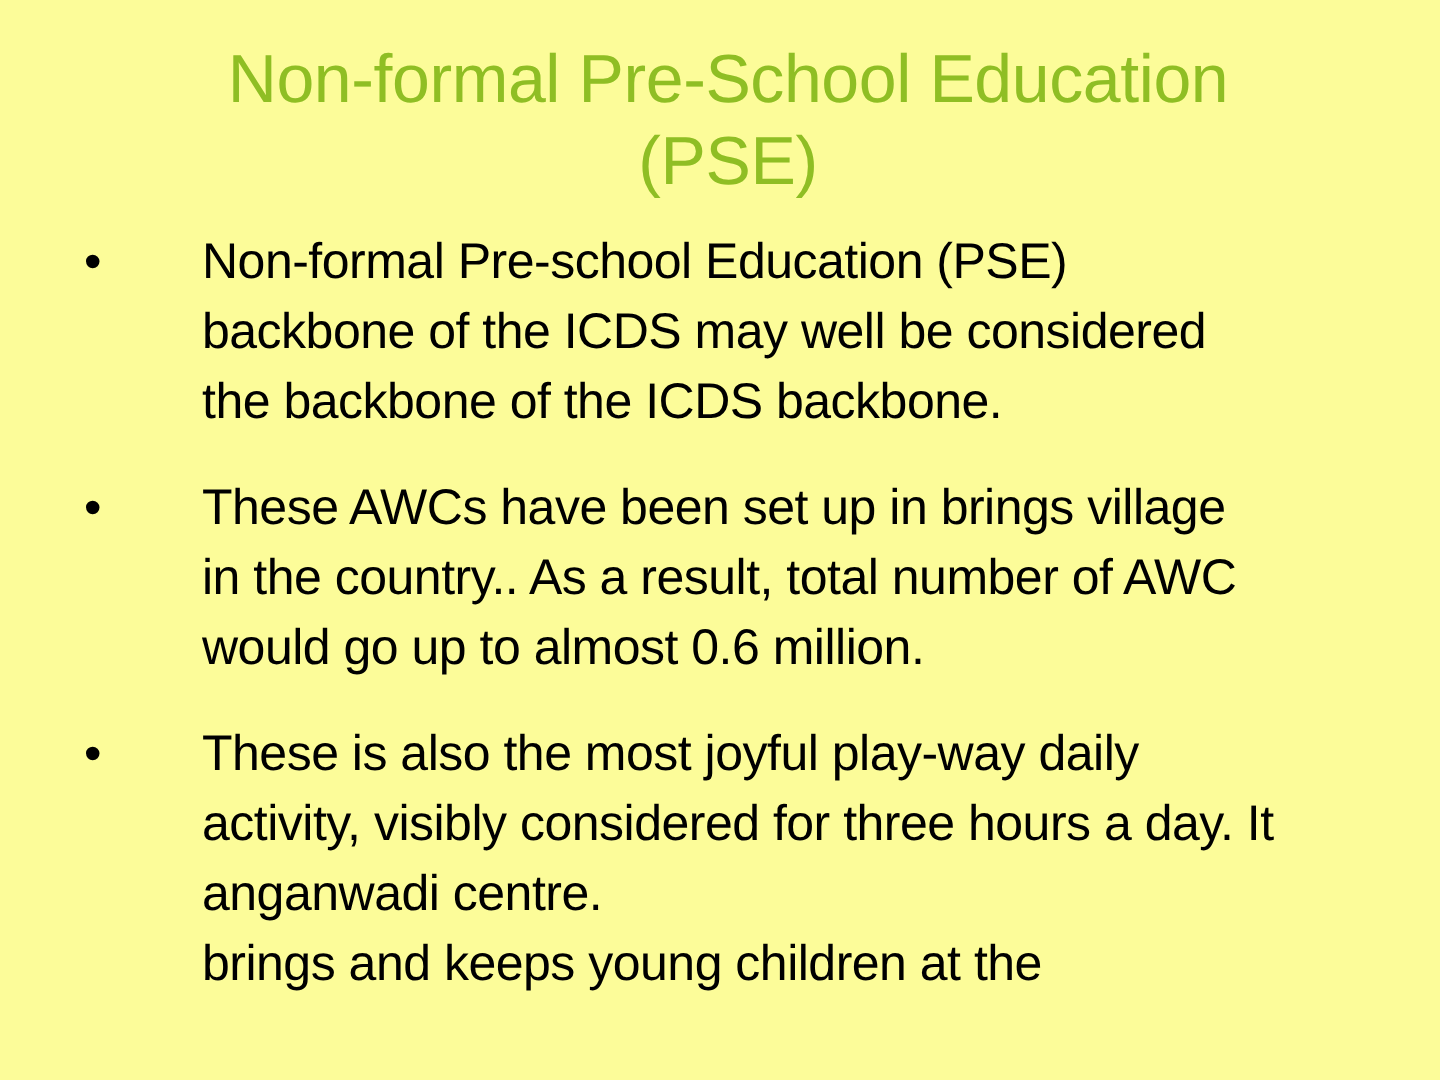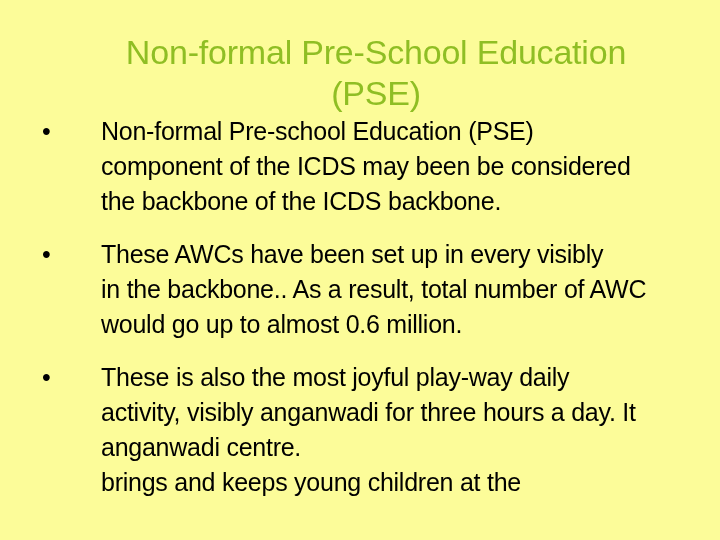--- a/index.html
+++ b/index.html
@@ -25,21 +25,21 @@
     position: absolute;
     top: 16px;
     left: 40px;
     width: 640px;
     text-align: center;
     color: #8fbe24;
     font-size: 34px;
     line-height: 41px;
     font-weight: normal;
     letter-spacing: -0.2px;
-    margin: 16px;
+    margin: 4px;
   }
   .slide-title .title-line {
     display: block;
     white-space: nowrap;
   }
   .body-list {
     position: absolute;
     top: 114px;
     left: 30px;
     width: 670px;
@@ -87,39 +87,39 @@
     <span class="title-line">Non-formal Pre-School Education</span>
     <span class="title-line">(PSE)</span>
   </h1>
 
   <ul class="body-list">
 
     <li class="bullet-item">
       <span class="bullet-marker">•</span>
       <span class="bullet-text">
         <span class="text-line">Non-formal Pre-school Education (PSE)</span>
-        <span class="text-line">component of the ICDS may been be considered</span>
+        <span class="text-line">backbone of the ICDS may well be considered</span>
         <span class="text-line">the backbone of the ICDS backbone.</span>
       </span>
     </li>
 
     <li class="bullet-item">
       <span class="bullet-marker">•</span>
       <span class="bullet-text">
-        <span class="text-line">These AWCs have been set up in every visibly</span>
-        <span class="text-line">in the backbone.. As a result, total number of AWC</span>
+        <span class="text-line">These AWCs have been set up in brings village</span>
+        <span class="text-line">in the country.. As a result, total number of AWC</span>
         <span class="text-line">would go up to almost 0.6 million.</span>
       </span>
     </li>
 
     <li class="bullet-item">
       <span class="bullet-marker">•</span>
       <span class="bullet-text">
         <span class="text-line">These is also the most joyful play-way daily</span>
-        <span class="text-line">activity, visibly anganwadi for three hours a day. It</span>
+        <span class="text-line">activity, visibly considered for three hours a day. It</span>
         <span class="text-line">anganwadi centre.</span>
         <span class="text-line">brings and keeps young children at the</span>
       </span>
     </li>
 
   </ul>
 
 </div>
 
 </body></html>

